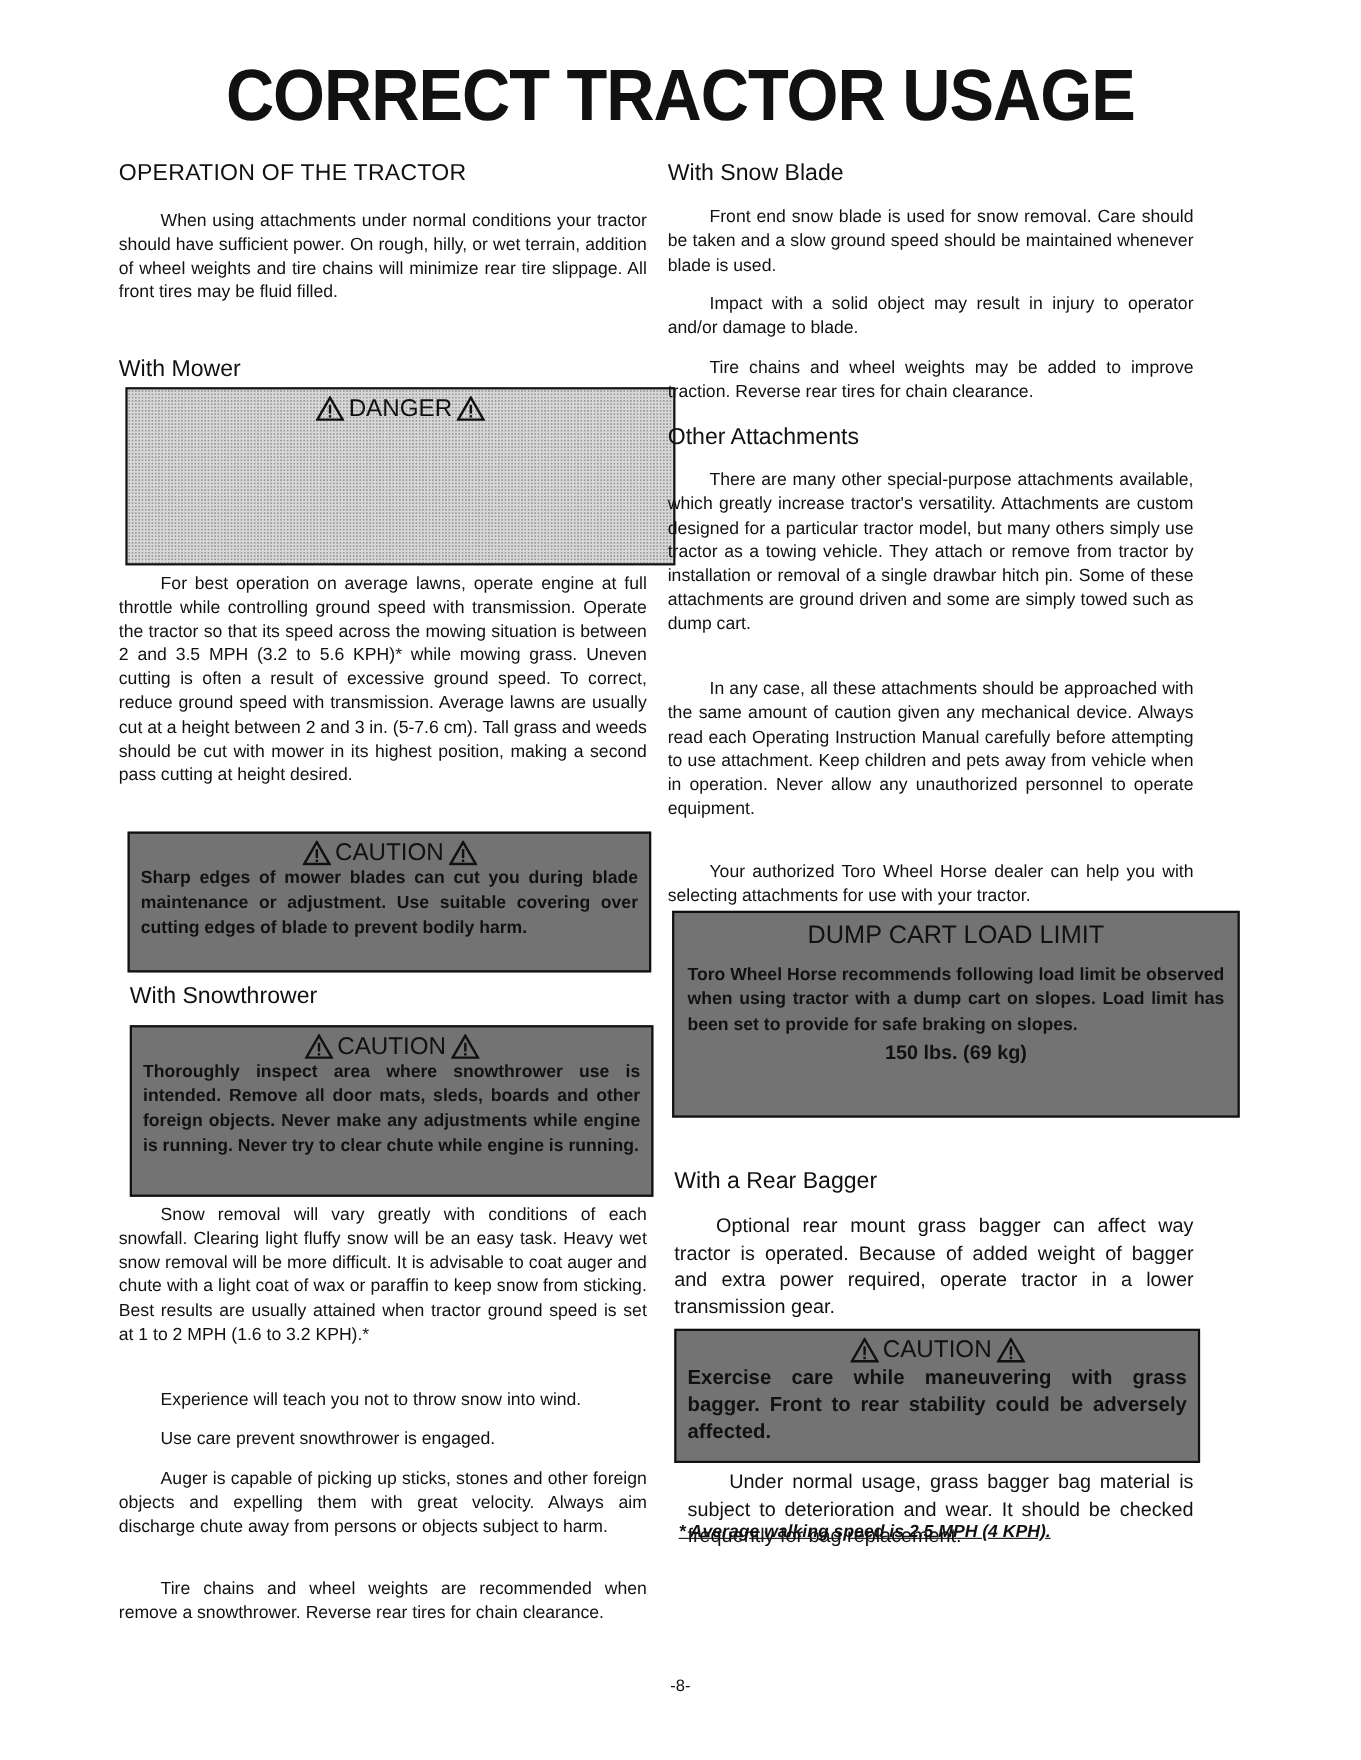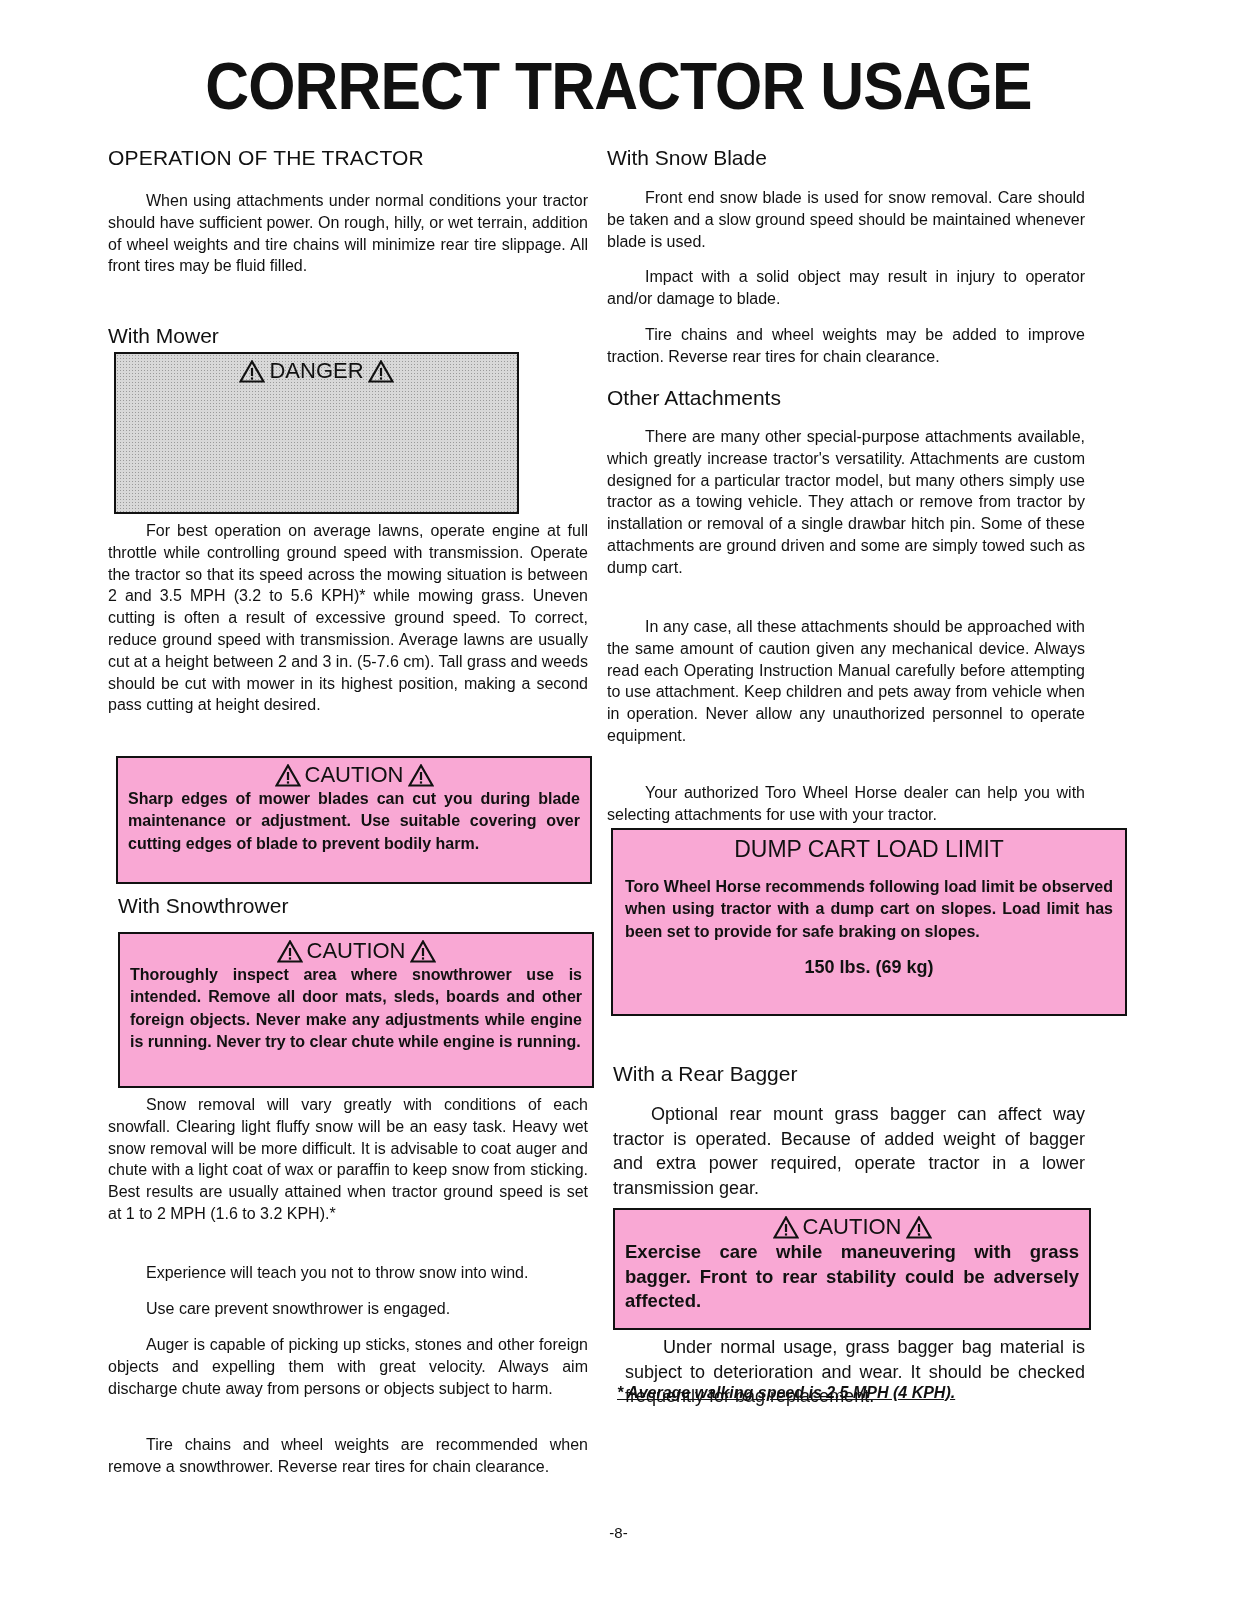--- a/index.html
+++ b/index.html
@@ -16,36 +16,36 @@
   .col-left { left: 108px; width: 480px; }
   .col-right { left: 607px; width: 478px; }
   .abs { position: absolute; left: 0; right: 0; }
   h2 { margin: 0; font-size: 21px; font-weight: normal; line-height: 24px; }
   h2.caps { font-size: 21px; letter-spacing: 0.2px; }
   p { margin: 0; font-size: 16px; line-height: 21.8px; text-align: justify; }
   p.ind { text-indent: 38px; }
   p.big { font-size: 18px; line-height: 24.5px; }
   .box {
     position: absolute; border: 2px solid #111; box-sizing: border-box;
-    padding: 4px 10px 4px 10px; background: #f9a8d4;
+    padding: 4px 10px 4px 10px; background: #737373;
   }
   .box.danger {
     background-color: #d8d8d8;
     background-image: radial-gradient(#9a9a9a 0.8px, transparent 0.9px);
     background-size: 3px 3px;
   }
   .box-title {
     text-align: center; font-size: 22px; font-weight: bold; line-height: 26px;
     display: flex; justify-content: center; align-items: center; gap: 4px;
   }
   .box-title.plain { font-weight: normal; font-size: 22px; }
   .box-body { font-size: 16px; font-weight: bold; line-height: 22.4px; text-align: justify; }
   .box-body.big { font-size: 18.5px; line-height: 24.5px; }
   .warn { width: 26px; height: 23px; display: inline-block; }
-  .center-bold { text-align: center; font-weight: bold; font-size: 18px; margin-top: 14px; }
+  .center-bold { text-align: center; font-weight: bold; font-size: 18px; margin-top: 4px; }
   .footnote { font-size: 16px; font-weight: bold; font-style: italic; }
   .page-num { position: absolute; left: 0; width: 1237px; top: 1524px; text-align: center; font-size: 15px; }
 </style>
 </head>
 <body>
 
 <svg width="0" height="0" style="position:absolute">
   <defs>
     <symbol id="tri" viewBox="0 0 26 23">
       <path d="M13 1.5 L24.5 21.5 L1.5 21.5 Z" fill="none" stroke="#111" stroke-width="2.2" stroke-linejoin="miter"></path>
@@ -57,21 +57,21 @@
 
 <div class="page-title">CORRECT TRACTOR USAGE</div>
 
 <div class="col col-left">
 
   <h2 class="caps abs" style="top:146px;">OPERATION OF THE TRACTOR</h2>
   <p class="ind abs" style="top:190px;">When using attachments under normal conditions your tractor should have sufficient power.  On rough, hilly, or wet terrain, addition of wheel weights and tire chains will minimize rear tire slippage.  All front tires may be fluid filled.</p>
 
   <h2 class="abs" style="top:324px;">With Mower</h2>
 
-  <div class="box danger" style="left:6px; top:352px; width:405px; height:162px;">
+  <div class="box danger" style="left:6px; top:352px; width:500px; height:162px;">
     <div class="box-title plain">
       <svg class="warn">
           <use href="#tri"></use>
         </svg>
       <span>DANGER</span>
       <svg class="warn">
           <use href="#tri"></use>
         </svg>
     </div>
   </div>

